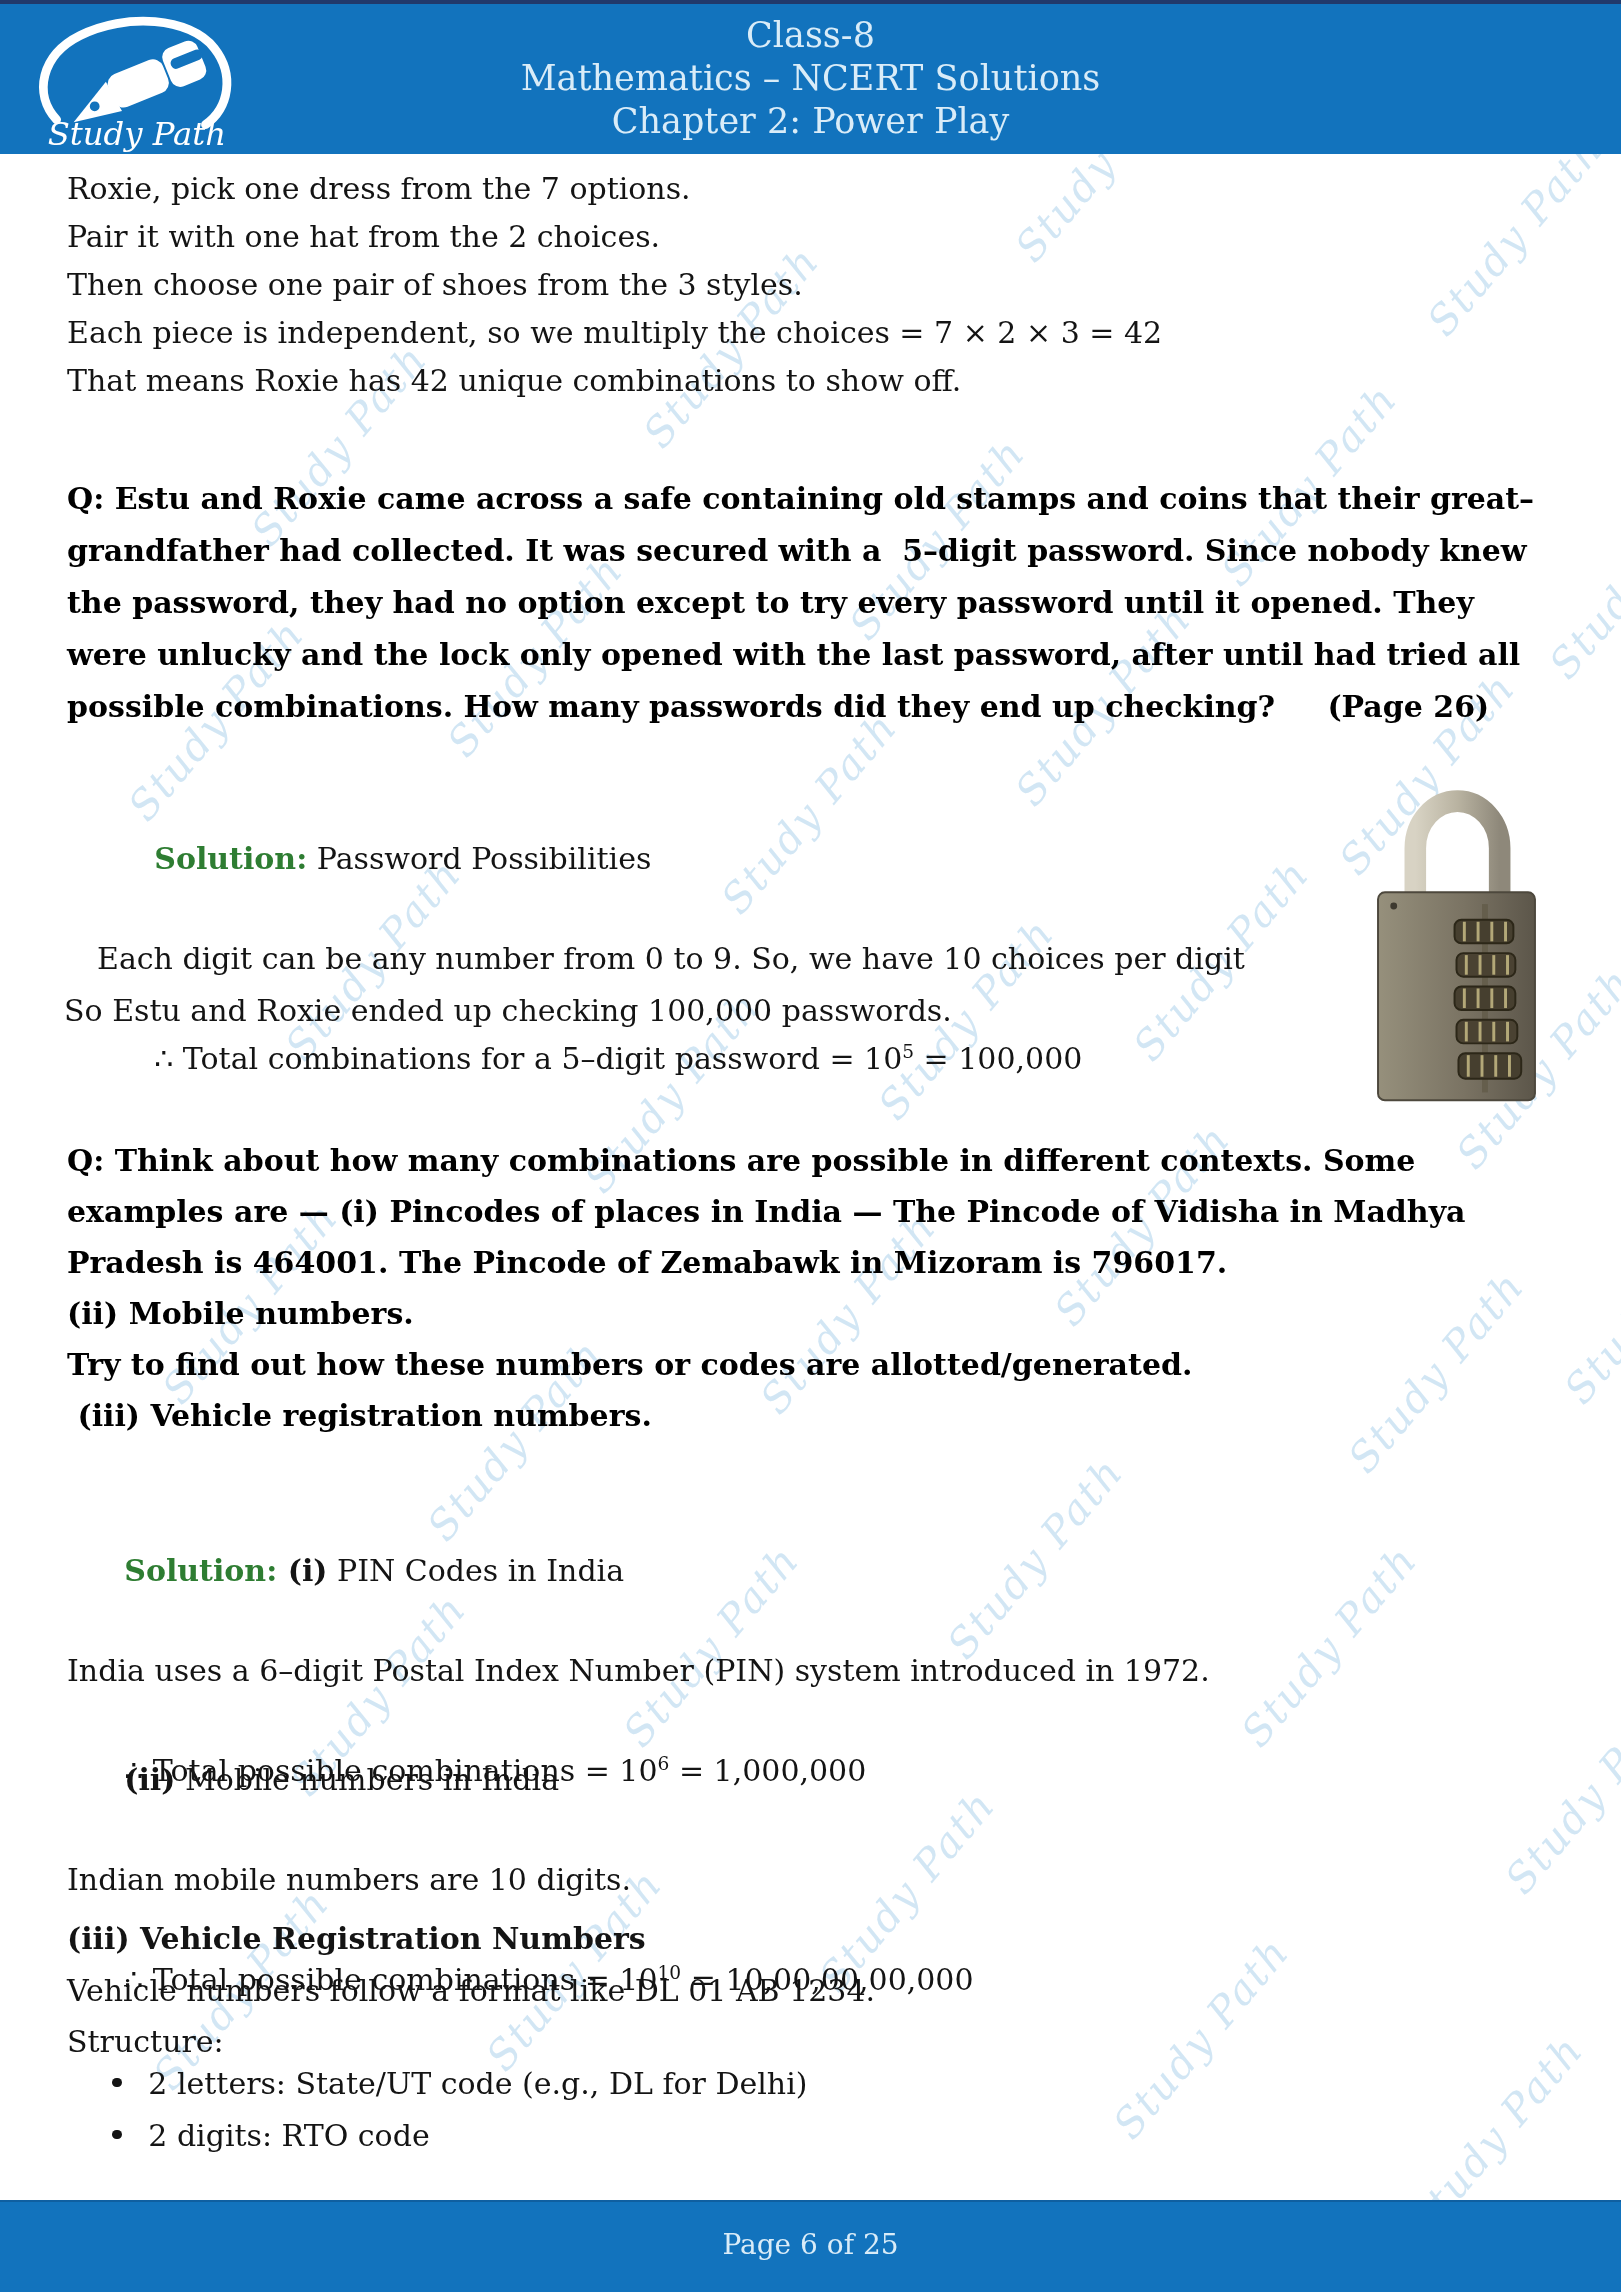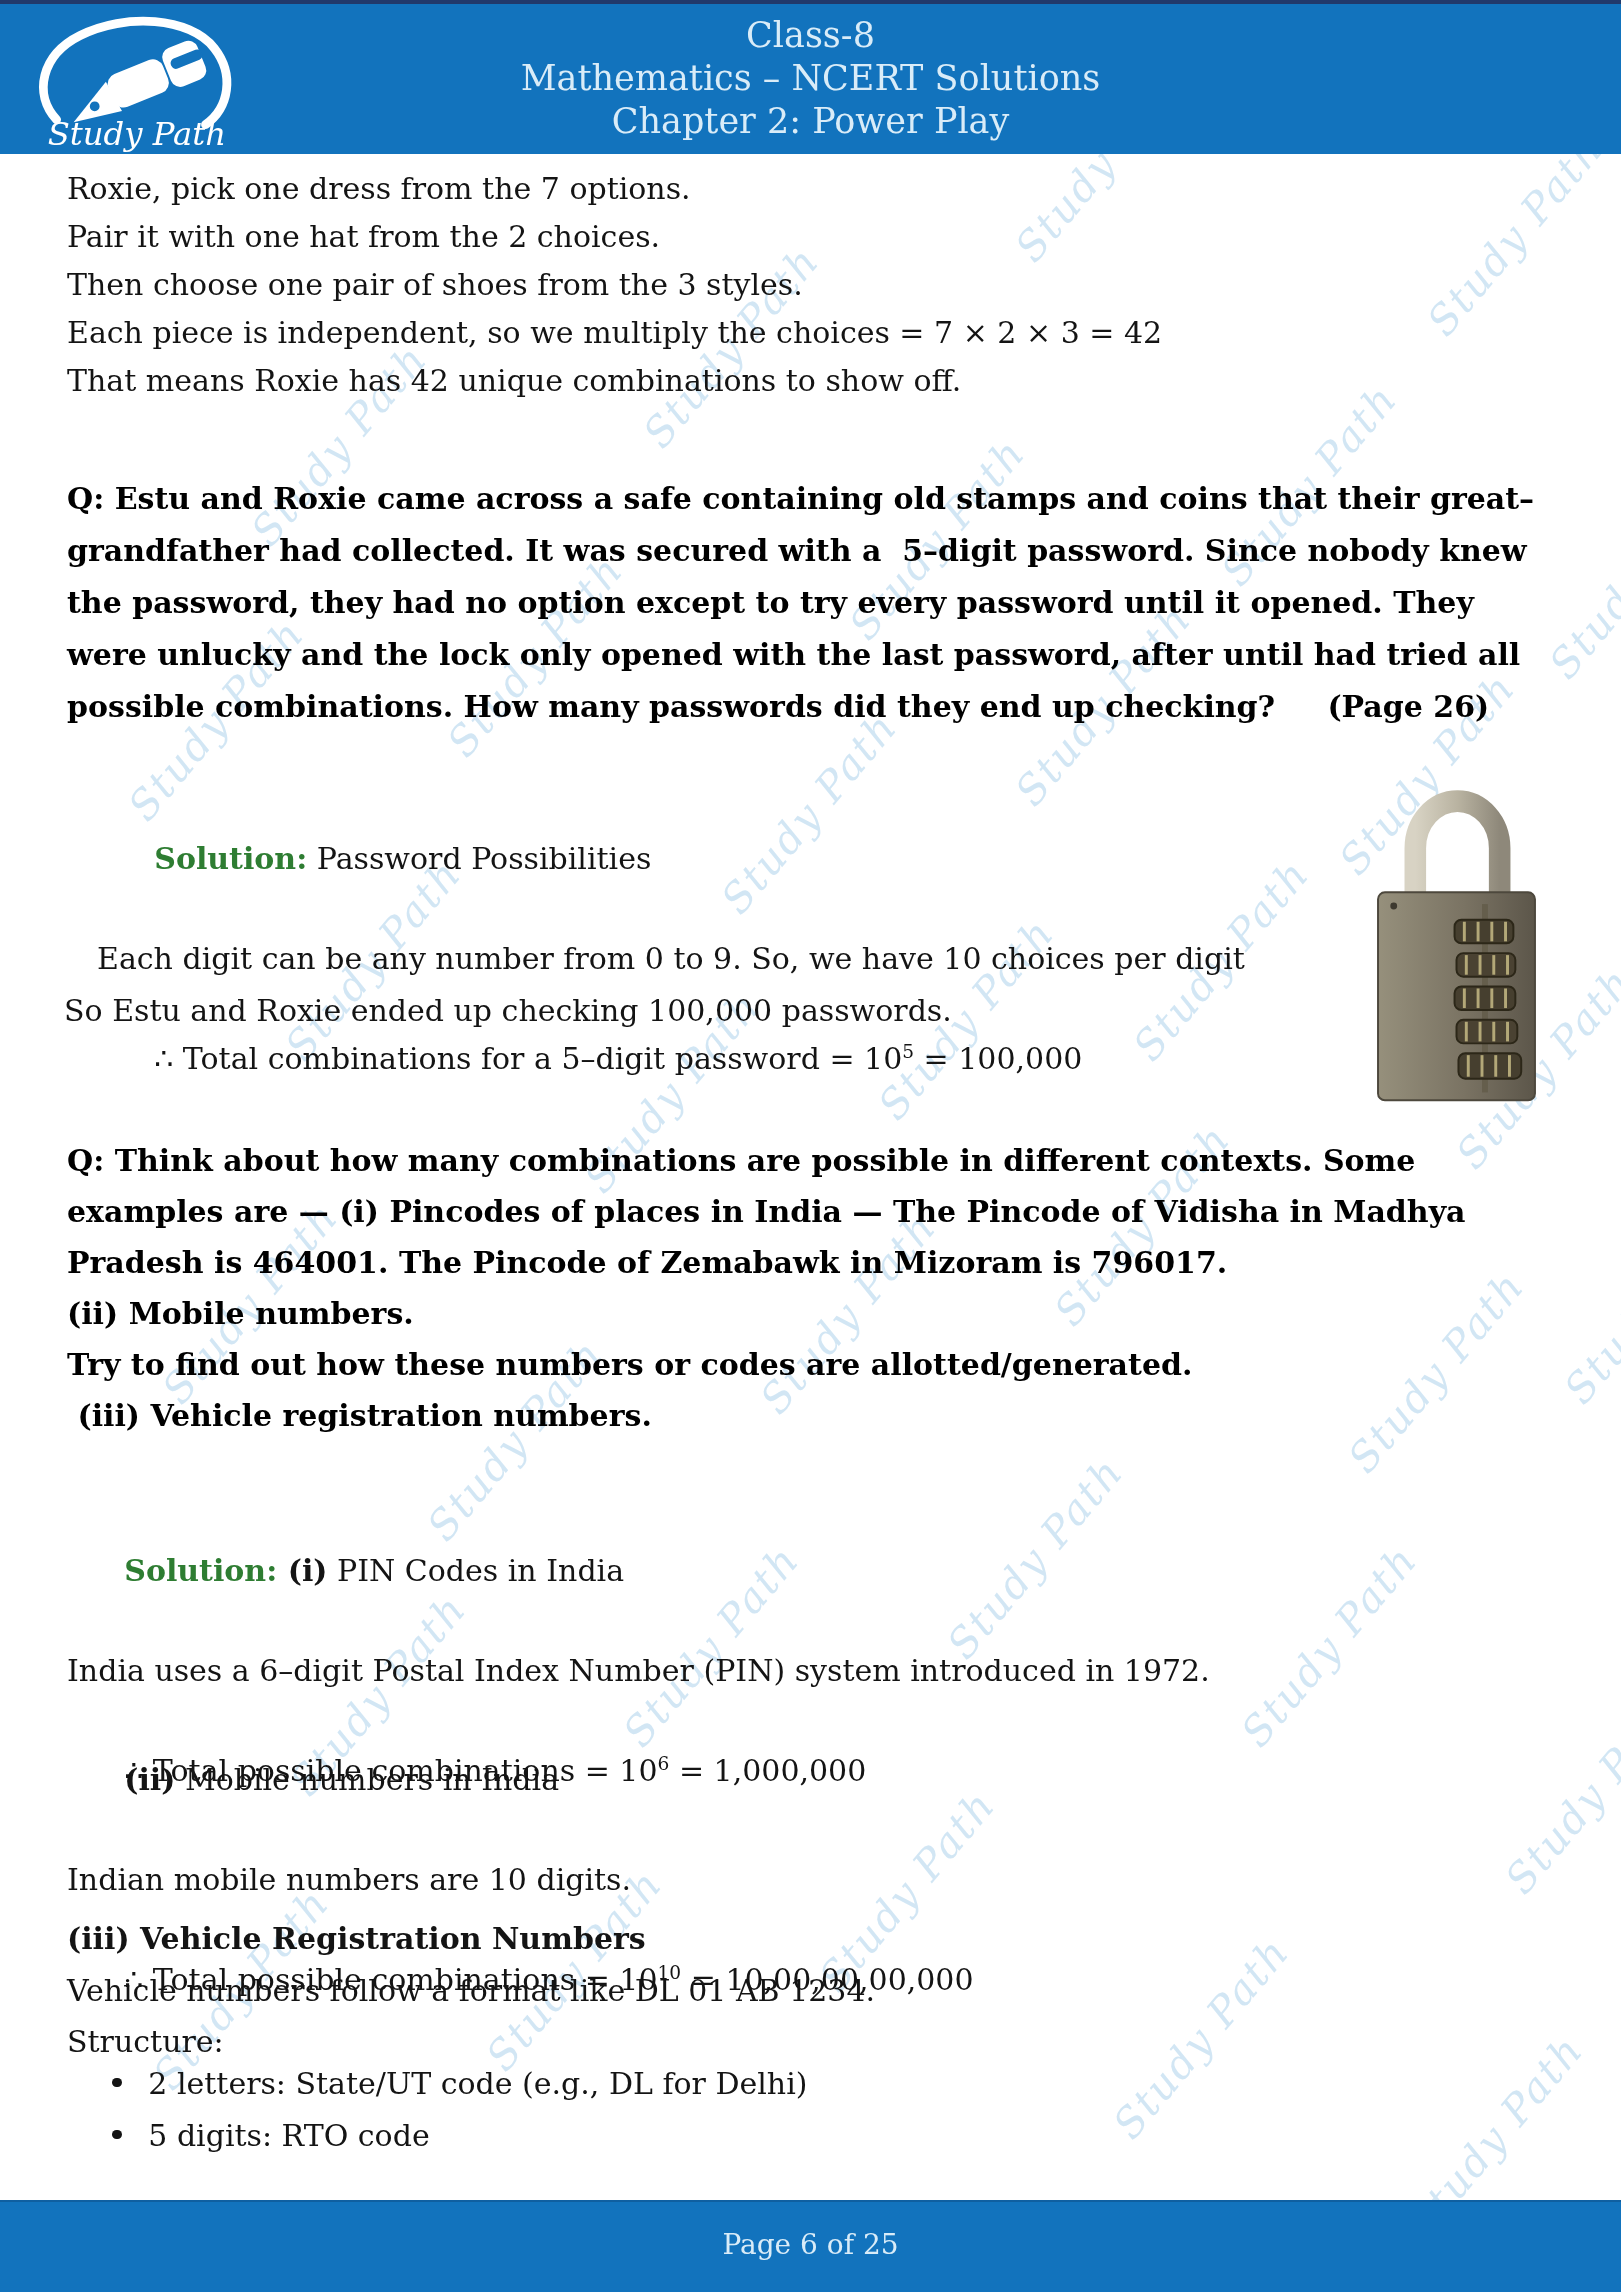--- a/index.html
+++ b/index.html
@@ -213,21 +213,21 @@
   <div class="blk sol" style="left:67px;top:2017px;">
     <div class="line">Structure:</div>
   </div>
   <div class="blk" style="left:67px;top:2062px;">
     <div class="bullet-row">
       <span class="dot"></span>
       <span class="bullet-text">2 letters: State/UT code (e.g., DL for Delhi)</span>
     </div>
     <div class="bullet-row">
       <span class="dot"></span>
-      <span class="bullet-text">5 digits: RTO code</span>
+      <span class="bullet-text">2 digits: RTO code</span>
     </div>
   </div>
 
   <div class="ftr">
     <div class="ftr-text">Page 6 of 25</div>
   </div>
 
 </div>
 
 

